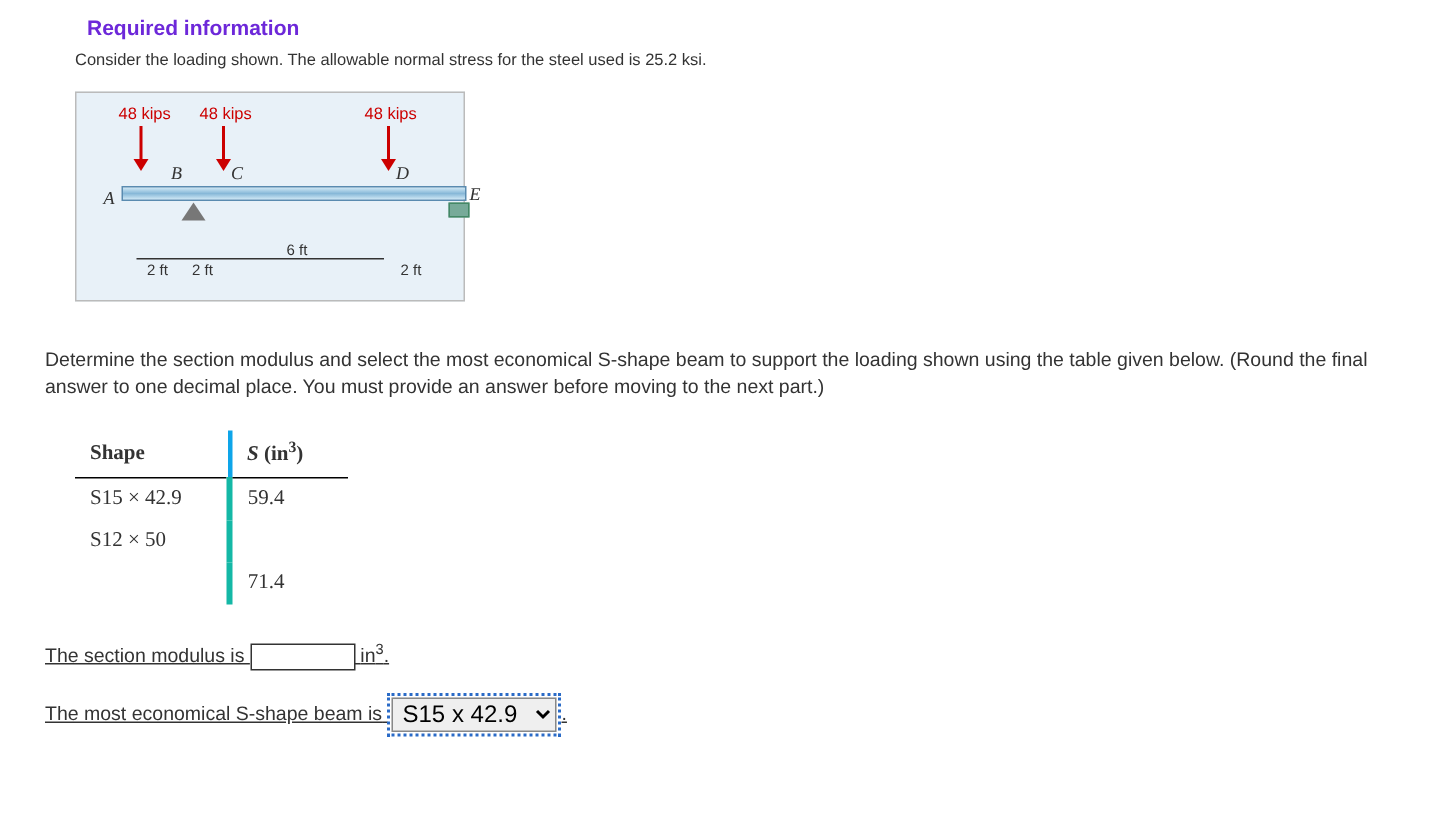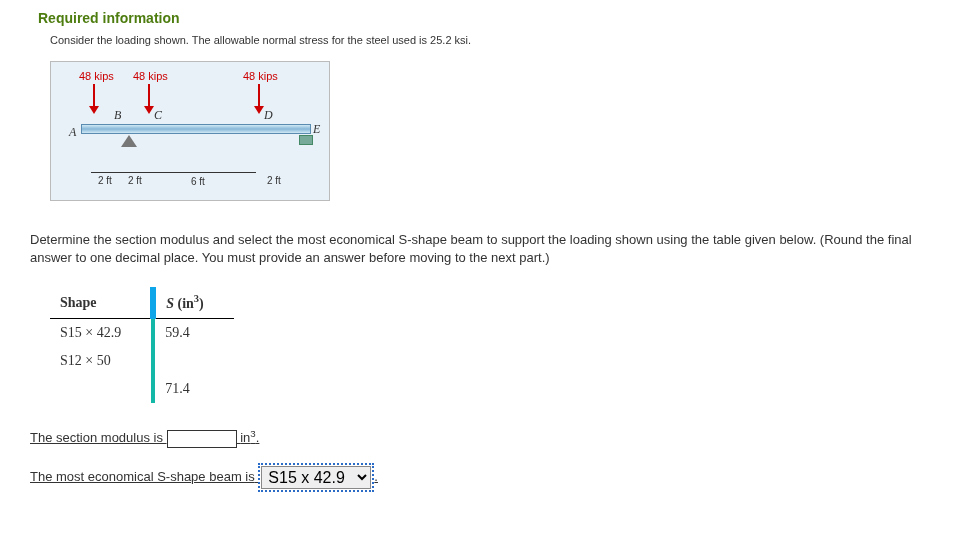--- a/index.html
+++ b/index.html
@@ -4,34 +4,34 @@
   <style>
     * { box-sizing: border-box; margin: 0; padding: 0; }
     body {
       font-family: Arial, sans-serif;
       font-size: 13px;
       color: #333;
       padding: 10px 30px;
       width: 955px;
     }
     .header {
-      color: #4d7c0f;
+      color: #6d28d9;
       font-weight: bold;
       font-size: 14px;
       margin-bottom: 8px;
-      margin-left: 8px;
+      margin-left: 28px;
     }
     .intro {
       margin-bottom: 15px;
       margin-left: 20px;
       font-size: 11px;
     }
     .figure {
       margin-left: 20px;
-      width: 280px;
+      width: 260px;
       height: 140px;
       border: 1px solid #bbb;
       background: #e8f1f8;
       position: relative;
       margin-bottom: 30px;
     }
     .load-label {
       position: absolute;
       color: #c00;
       font-size: 11px;
@@ -114,21 +114,21 @@
       font-weight: bold;
       padding: 6px 30px 6px 10px;
       border-bottom: 1px solid #000;
       text-align: left;
     }
     td {
       padding: 6px 30px 6px 10px;
       text-align: left;
     }
     td.col1 { border-right: 4px solid #14b8a6; }
-    th.col1 { border-right: 6px solid #0ea5e9; }
+    th.col1 { border-right: 3px solid #0ea5e9; }
     .col2-header { font-style: italic; }
     .answer-row {
       margin-bottom: 15px;
       font-size: 13px;
       text-decoration: underline;
     }
     .blank-input {
       display: inline-block;
       width: 70px;
       height: 18px;
@@ -170,21 +170,21 @@
   <span class="pt-label" style="left:213px">D</span>
   <span class="pt-label" style="left:262px;top:60px">E</span>
 
   <div class="beam"></div>
   <div class="support-pin"></div>
   <div class="roller"></div>
 
   <div class="dim-line" style="left:40px;width:165px"></div>
   <span class="dim-label" style="left:47px">2 ft</span>
   <span class="dim-label" style="left:77px">2 ft</span>
-  <span class="dim-label" style="left:140px;top:114px">6 ft</span>
+  <span class="dim-label" style="left:140px;top:100px">6 ft</span>
   <span class="dim-label" style="left:216px">2 ft</span>
 </div>
 
 <div class="question">Determine the section modulus and select the most economical S-shape beam to support the loading shown using the table given below. (Round the final answer to one decimal place. You must provide an answer before moving to the next part.)</div>
 
 <div class="table-wrap">
   <table>
     <tbody>
         <tr>
       <th class="col1">Shape</th>

